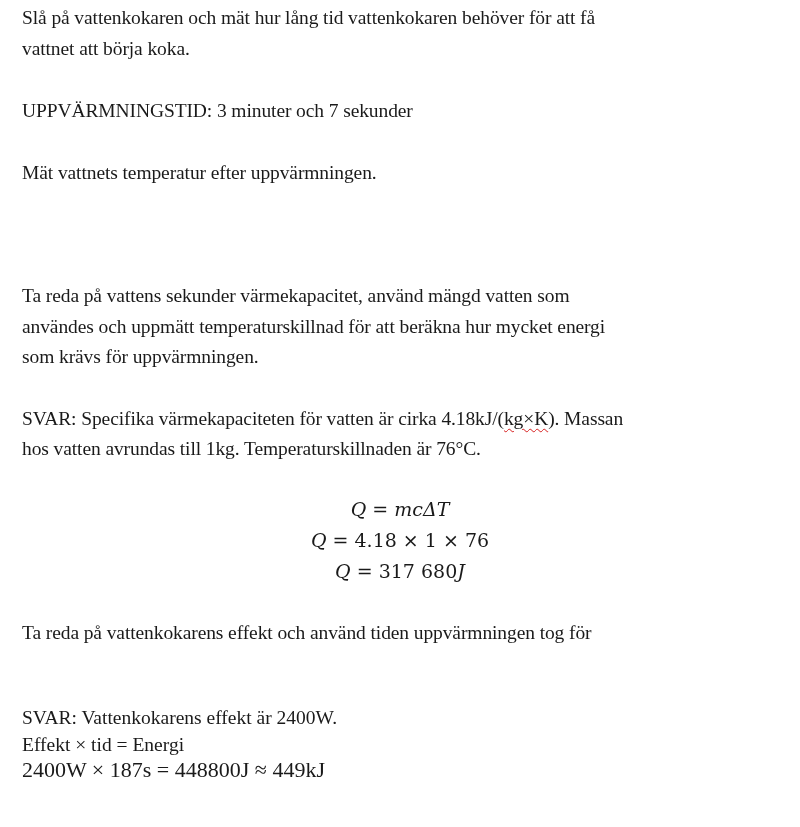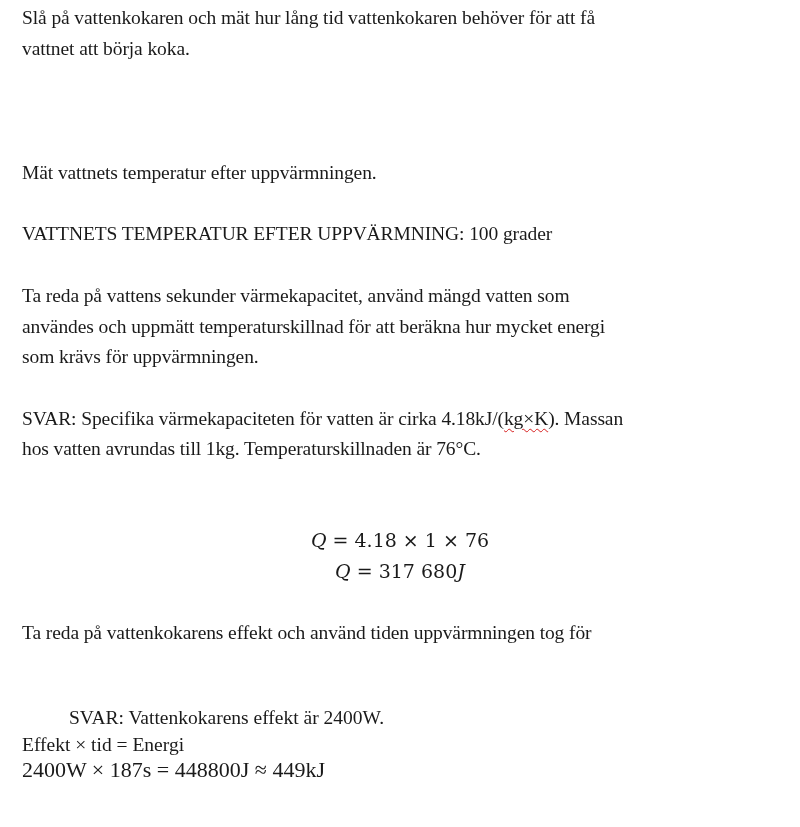--- a/index.html
+++ b/index.html
@@ -62,57 +62,60 @@
 <body>
 
 <div class="page">
 
   <div class="line" style="top:6px;">
     <span class="cond">Slå på vattenkokaren och mät hur lång tid vattenkokaren behöver för att få</span>
   </div>
   <div class="line" style="top:37px;">
     <span class="cond">vattnet att börja koka.</span>
   </div>
+  <div class="line" style="top:99px;">
+    <span class="cond">UPPVÄRMNINGSTID: 3 minuter och 7 sekunder</span>
+  </div>
 
   <div class="line" style="top:161px;">
     <span class="cond">Mät vattnets temperatur efter uppvärmningen.</span>
-  </div>
-  <div class="line" style="top:222px;">
-    <span class="cond">VATTNETS TEMPERATUR EFTER UPPVÄRMNING: 100 grader</span>
   </div>
 
   <div class="line" style="top:284px;">
     <span class="cond">Ta reda på vattens sekunder värmekapacitet, använd mängd vatten som</span>
   </div>
   <div class="line" style="top:315px;">
     <span class="cond">användes och uppmätt temperaturskillnad för att beräkna hur mycket energi</span>
   </div>
   <div class="line" style="top:345px;">
     <span class="cond">som krävs för uppvärmningen.</span>
   </div>
   <div class="line" style="top:407px;">
     <span class="cond">
       <span>SVAR: Specifika värmekapaciteten för vatten är cirka 4.18kJ/(</span><span class="squiggle">kg×K</span><span>). Massan</span>
     </span>
   </div>
   <div class="line" style="top:437px;">
     <span class="cond">hos vatten avrundas till 1kg. Temperaturskillnaden är 76°C.</span>
   </div>
 
+  <div class="math" style="top:497px;">
+    <span class="it">Q</span><span> = </span><span class="it">mcΔT</span>
+  </div>
   <div class="math" style="top:528px;">
     <span class="it">Q</span><span> = </span><span>4.18 × 1 × 76</span>
   </div>
   <div class="math" style="top:559px;">
     <span class="it">Q</span><span> = </span><span>317 680</span><span class="it">J</span>
   </div>
 
   <div class="line" style="top:621px;">
     <span class="cond">Ta reda på vattenkokarens effekt och använd tiden uppvärmningen tog för</span>
   </div>
-  <div class="tnr" style="top:706px; font-size:19.5px;margin-left:47px;">
+  <div class="tnr" style="top:706px; font-size:19.5px;">
     <span>SVAR: Vattenkokarens effekt är 2400W.</span>
   </div>
   <div class="tnr" style="top:733px; font-size:19.5px;">
     <span>Effekt × tid = Energi</span>
   </div>
   <div class="tnr" style="top:758px; font-size:22px;">
     <span>2400W × 187s = 448800J ≈ 449kJ</span>
   </div>
 
 </div>

